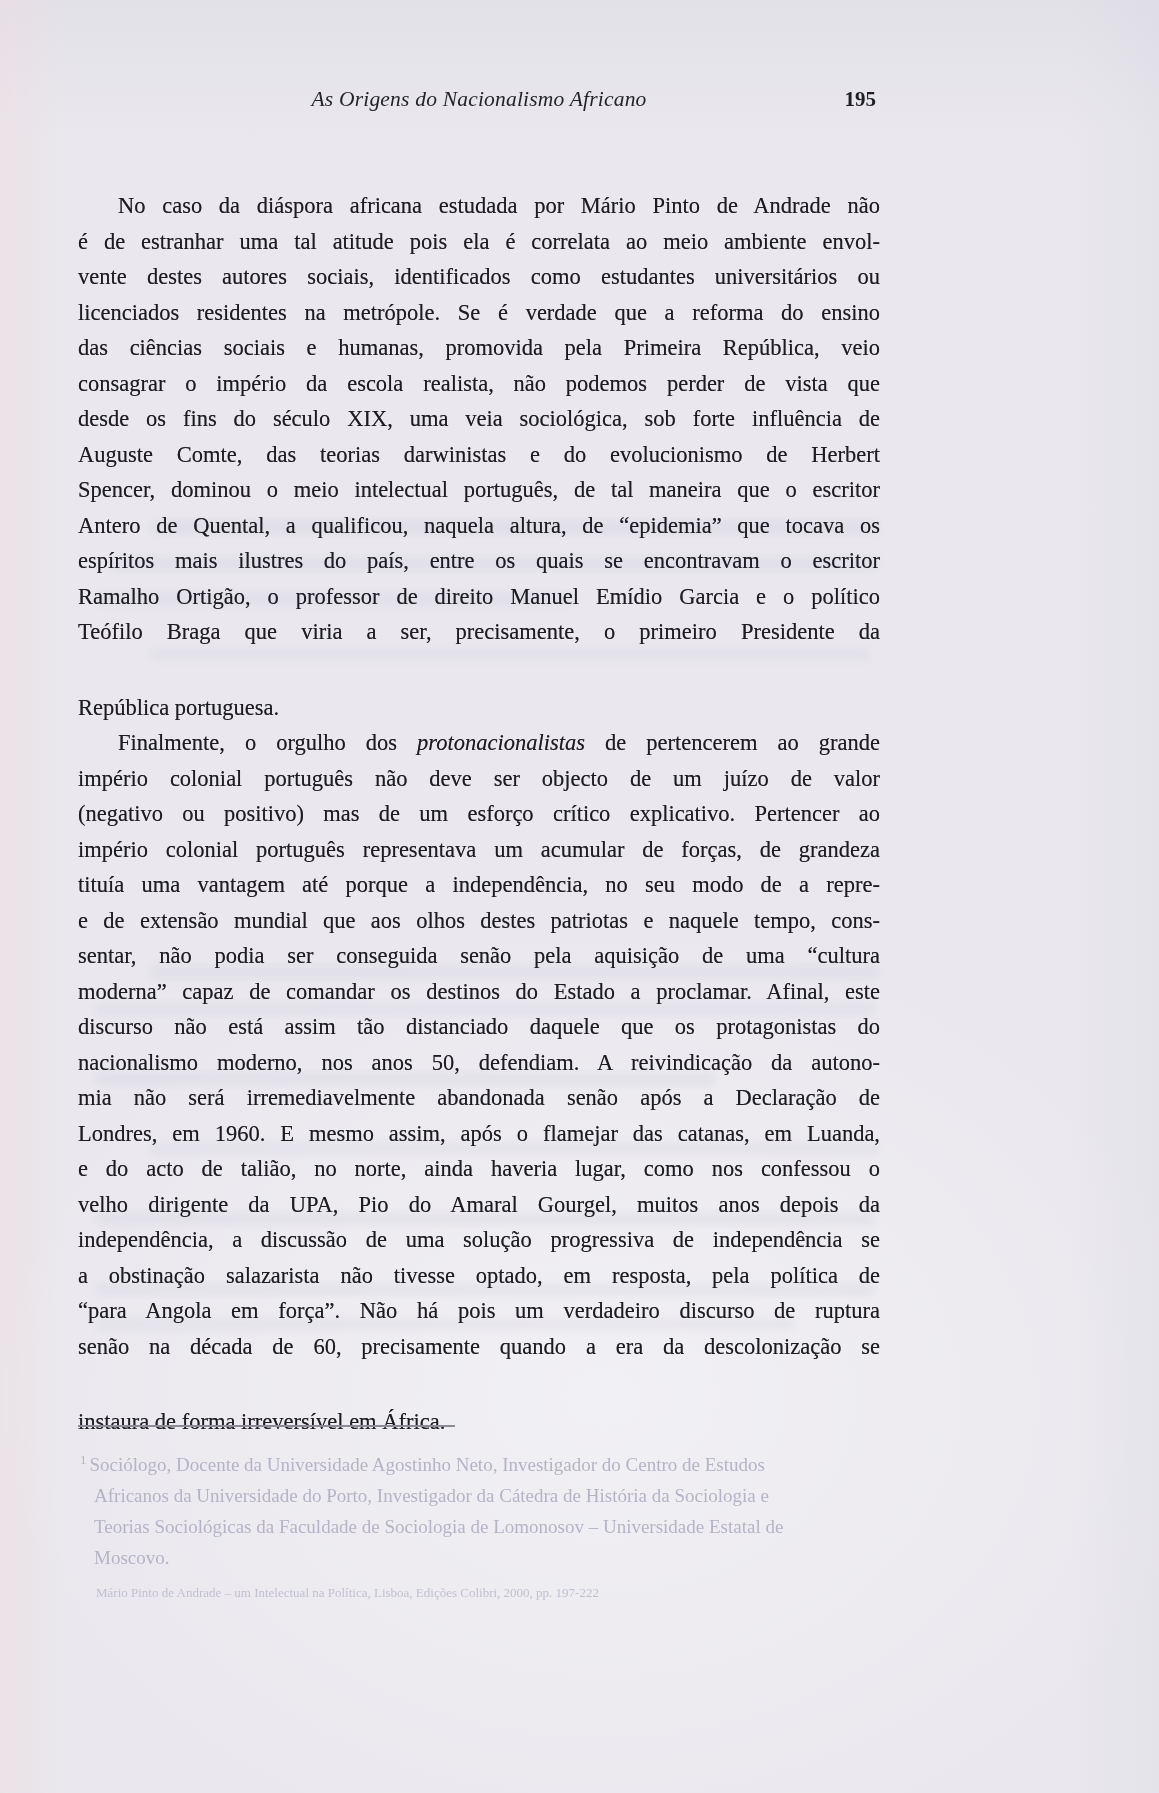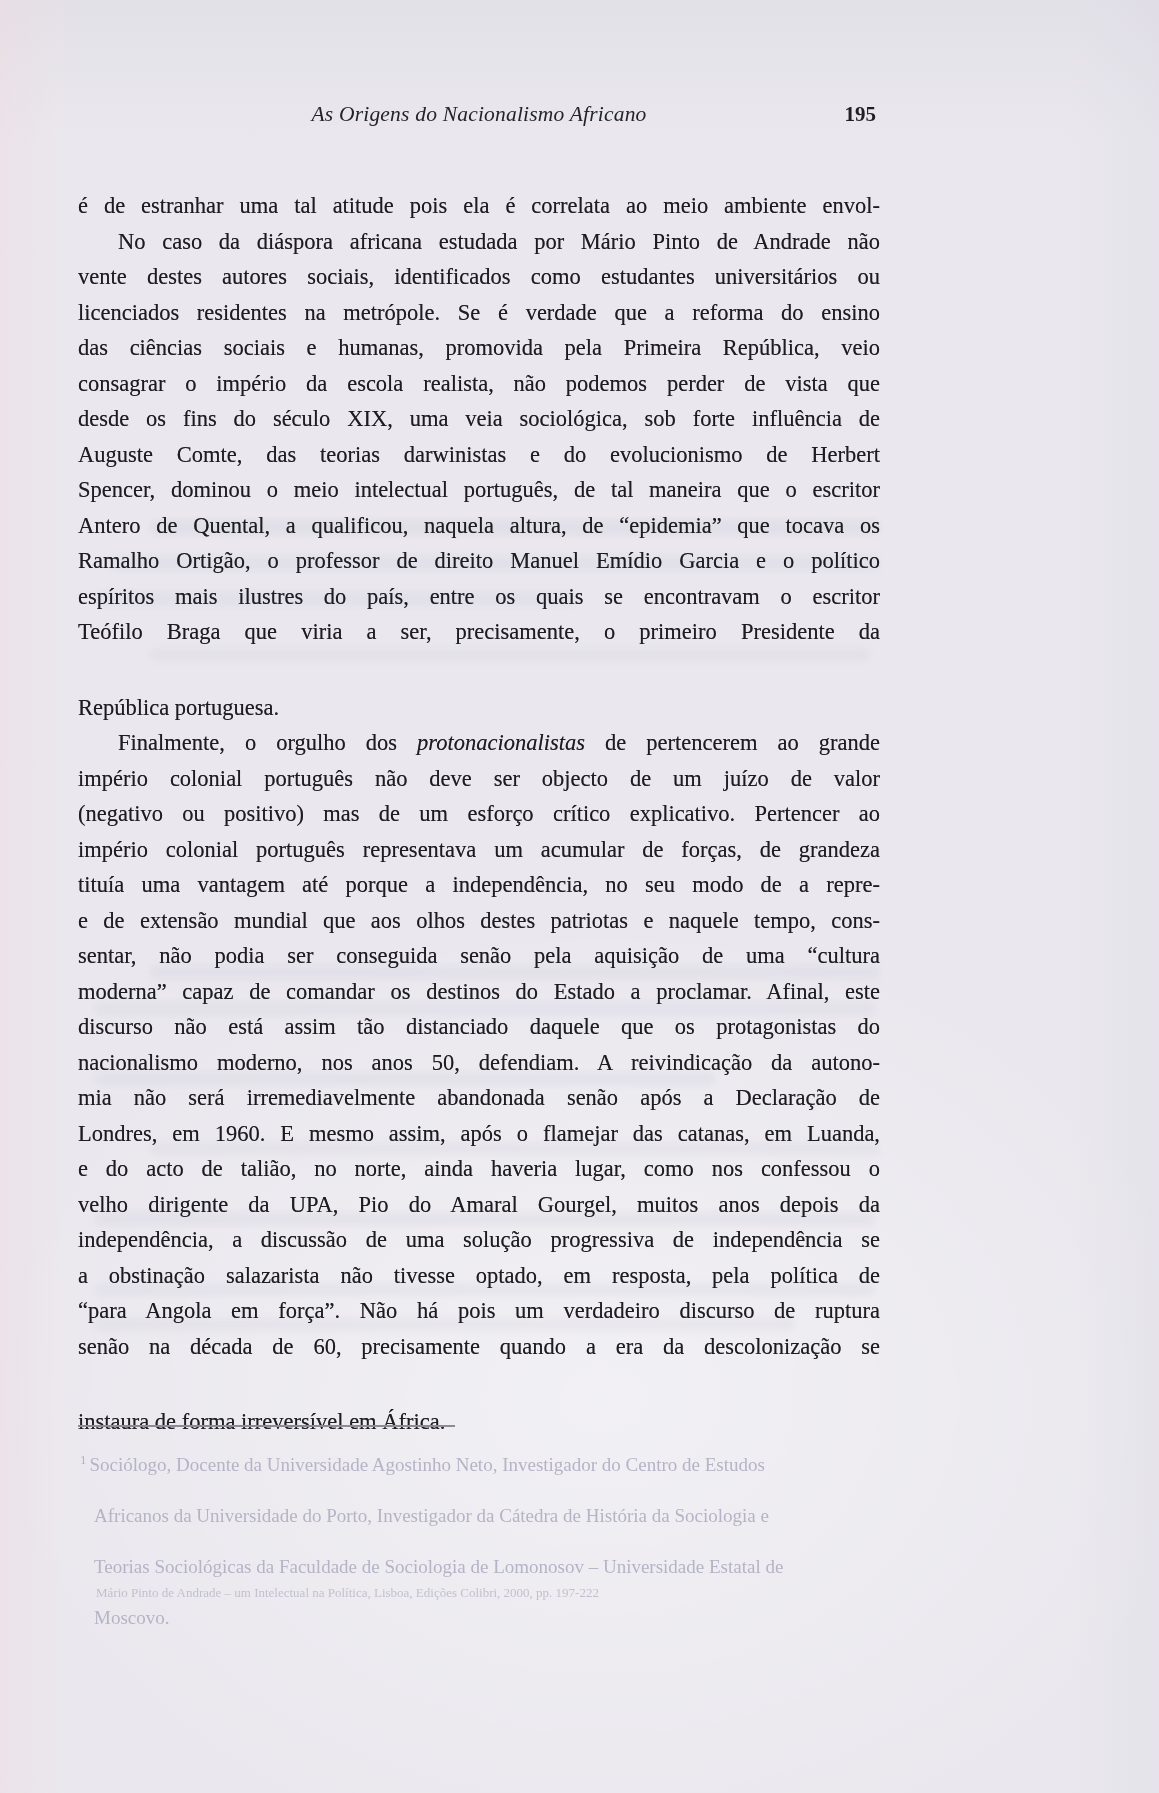--- a/index.html
+++ b/index.html
@@ -13,21 +13,21 @@
   .page{
     position:absolute;inset:0;
     background:
       radial-gradient(ellipse 900px 700px at 52% 78%, rgba(255,255,255,0.35), rgba(255,255,255,0) 70%),
       linear-gradient(90deg, rgba(236,220,224,0.45) 0px, rgba(236,220,224,0) 70px),
       linear-gradient(180deg, rgba(205,202,214,0.25) 0px, rgba(205,202,214,0) 140px),
       linear-gradient(270deg, rgba(208,205,218,0.20) 0px, rgba(208,205,218,0) 90px),
       #eae8ee;
   }
   .running-header{
-    position:absolute;left:78px;top:99px;width:802px;height:32px;
+    position:absolute;left:78px;top:84px;width:802px;height:32px;
     color:#24232b;
   }
   .running-title{
     display:block;text-align:center;
     font-style:italic;font-size:21.5px;line-height:30px;
     letter-spacing:0.2px;
   }
   .page-number{
     position:absolute;right:4px;top:0;
     font-weight:bold;font-size:21px;line-height:30px;font-style:normal;
@@ -52,21 +52,21 @@
   }
   .footnote{
     position:absolute;left:80px;top:1444px;width:810px;
     color:#b5b3c6;font-size:19px;line-height:31px;
     filter:blur(0.45px);
   }
   .footnote .fn-marker{
     font-size:13px;vertical-align:super;margin-right:3px;
   }
   .footnote .fn-line{display:block;}
-  .footnote .fn-line + .fn-line{padding-left:14px;margin-top:20px;}
+  .footnote .fn-line + .fn-line{padding-left:14px;}
   .citation-line{
     position:absolute;left:96px;top:1578px;width:980px;
     color:#c2c0d0;font-size:13px;line-height:30px;
     filter:blur(0.55px);
   }
   .smudge{
     position:absolute;background:#b4b2c7;border-radius:6px;
     filter:blur(3px);pointer-events:none;
   }
 </style>
@@ -87,32 +87,32 @@
   <div class="smudge" style="left:150px;top:965px;width:730px;height:14px;opacity:.14"></div>
   <div class="smudge" style="left:95px;top:1002px;width:780px;height:14px;opacity:.13"></div>
   <div class="smudge" style="left:95px;top:1072px;width:620px;height:14px;opacity:.14"></div>
   <div class="smudge" style="left:150px;top:1142px;width:730px;height:13px;opacity:.12"></div>
   <div class="smudge" style="left:95px;top:1212px;width:780px;height:14px;opacity:.14"></div>
   <div class="smudge" style="left:95px;top:1283px;width:780px;height:13px;opacity:.13"></div>
   <div class="smudge" style="left:95px;top:1318px;width:700px;height:13px;opacity:.12"></div>
 
   <div class="body-text">
     <div>
+        <div class="line indent"><span>No caso da diáspora africana estudada por Mário Pinto de Andrade não</span></div>
         <div class="line"><span>é de estranhar uma tal atitude pois ela é correlata ao meio ambiente envol-</span></div>
-        <div class="line indent"><span>No caso da diáspora africana estudada por Mário Pinto de Andrade não</span></div>
         <div class="line"><span>vente destes autores sociais, identificados como estudantes universitários ou</span></div>
         <div class="line"><span>licenciados residentes na metrópole. Se é verdade que a reforma do ensino</span></div>
         <div class="line"><span>das ciências sociais e humanas, promovida pela Primeira República, veio</span></div>
         <div class="line"><span>consagrar o império da escola realista, não podemos perder de vista que</span></div>
         <div class="line"><span>desde os fins do século XIX, uma veia sociológica, sob forte influência de</span></div>
         <div class="line"><span>Auguste Comte, das teorias darwinistas e do evolucionismo de Herbert</span></div>
         <div class="line"><span>Spencer, dominou o meio intelectual português, de tal maneira que o escritor</span></div>
         <div class="line"><span>Antero de Quental, a qualificou, naquela altura, de “epidemia” que tocava os</span></div>
+        <div class="line"><span>espíritos mais ilustres do país, entre os quais se encontravam o escritor</span></div>
         <div class="line"><span>Ramalho Ortigão, o professor de direito Manuel Emídio Garcia e o político</span></div>
-        <div class="line"><span>espíritos mais ilustres do país, entre os quais se encontravam o escritor</span></div>
         <div class="line"><span>Teófilo Braga que viria a ser, precisamente, o primeiro Presidente da</span></div>
         <div class="line end"><span>República portuguesa.</span></div>
       </div>
     <div>
         <div class="line indent"><span>Finalmente, o orgulho dos </span><i>protonacionalistas</i><span> de pertencerem ao grande</span></div>
         <div class="line"><span>império colonial português não deve ser objecto de um juízo de valor</span></div>
         <div class="line"><span>(negativo ou positivo) mas de um esforço crítico explicativo. Pertencer ao</span></div>
         <div class="line"><span>império colonial português representava um acumular de forças, de grandeza</span></div>
         <div class="line"><span>tituía uma vantagem até porque a independência, no seu modo de a repre-</span></div>
         <div class="line"><span>e de extensão mundial que aos olhos destes patriotas e naquele tempo, cons-</span></div>

